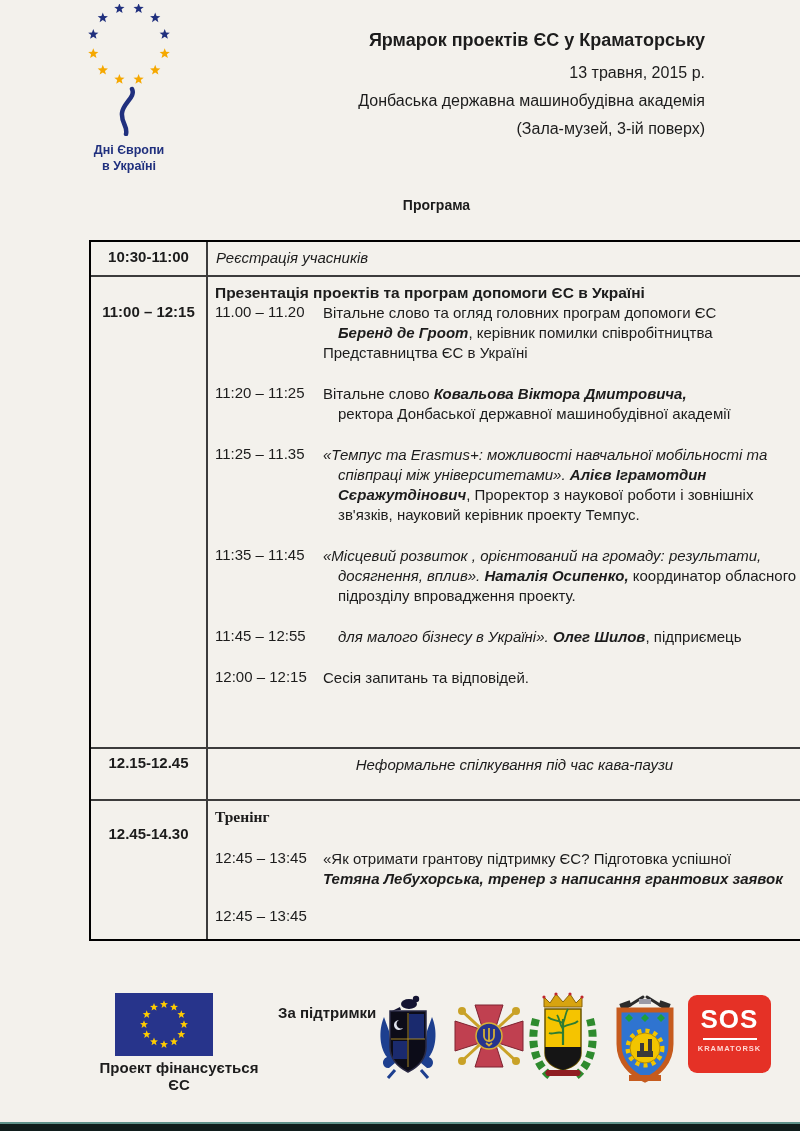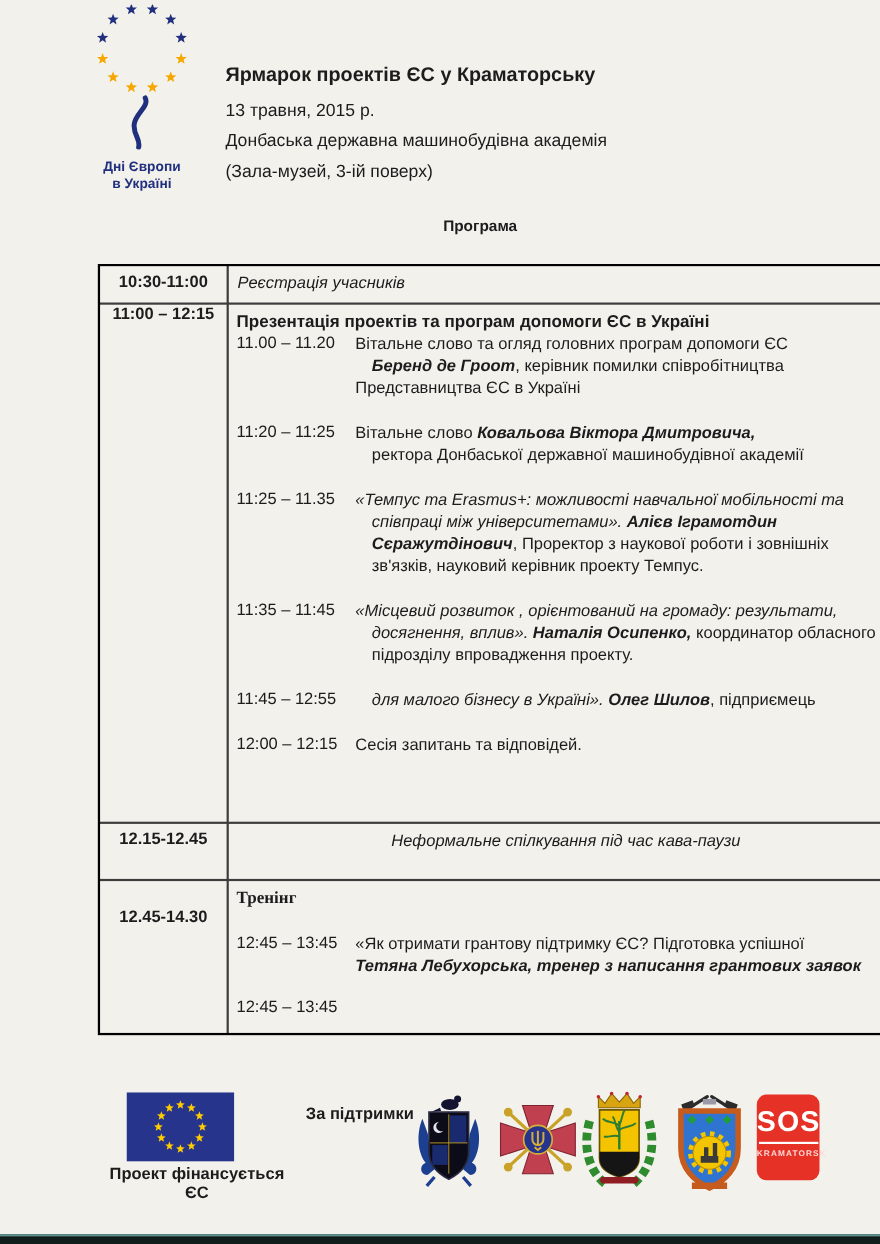--- a/index.html
+++ b/index.html
@@ -8,38 +8,38 @@
   .page {
     position: relative; width: 800px; height: 1131px;
     background: #f3f1ec; margin: 0 auto; overflow: hidden;
   }
 
   
   .eu-days-logo { position:absolute; left:76px; top:4px; width:106px; text-align:center; }
   .eu-days-logo .logo-text { margin-top:2px; color:#20307e; font-weight:700; font-size:12.5px; line-height:16px; }
 
   
-  .header-block { position:absolute; left:205px; top:56px; width:500px; text-align:left; }
+  .header-block { position:absolute; left:205px; top:28px; width:500px; text-align:right; }
   .header-block .h-title { font-size:18px; font-weight:700; line-height:24px; margin-bottom:7px; }
   .header-block .h-line  { font-size:16px; line-height:28px; }
 
   .program-heading { position:absolute; left:89px; top:197px; width:695px; text-align:center;
     font-size:14px; font-weight:700; }
 
   
   .ptable {
     position:absolute; left:89px; top:240px; width:734px;
     display:grid; grid-template-columns:115px 1fr;
     grid-template-rows:33px 470px 50px 138px;
     gap:2px; background:#3c3c3c; border:2px solid #000000;
   }
   .cell { background:#f3f1ec; overflow:hidden; }
   .time-cell { text-align:center; font-weight:700; font-size:15px; }
   .tc-r1 { padding-top:6px; }
-  .tc-r2 { }
+  .tc-r2 { padding-top:26px; }
   .tc-r3 { padding-top:5px; }
   .tc-r4 { padding-top:24px; }
   .body-cell { padding:6px 8px 0 7px; font-size:15px; }
   .row-heading { font-weight:700; font-size:15.5px; line-height:20px; }
   .centered-cell { text-align:center; font-style:italic; padding-top:7px; font-size:15px; }
   .r1-text { font-style:italic; padding-top:7px; padding-left:8px; font-size:15px; }
 
   .item { display:flex; margin-top:21px; }
   .item.first { margin-top:0; }
   .item-time { width:108px; flex:0 0 108px; font-size:15px; white-space:nowrap; }
@@ -54,21 +54,21 @@
   .eu-flag-caption { position:absolute; left:88px; top:1059px; width:182px; text-align:center;
     font-weight:700; font-size:15px; }
   .supported-by { position:absolute; left:278px; top:1004px; font-weight:700; font-size:15px; }
 
   .emblem { position:absolute; }
   .emblem-academy    { left:376px; top:993px; }
   .emblem-mod        { left:447px; top:999px; }
   .emblem-donetsk    { left:526px; top:989px; }
   .emblem-kramatorsk { left:607px; top:992px; }
 
-  .sos-logo { position:absolute; left:688px; top:995px; width:57px; height:78px;
+  .sos-logo { position:absolute; left:688px; top:995px; width:83px; height:78px;
     background:#e53126; border-radius:9px; text-align:center; }
   .sos-logo .sos-word { color:#ffffff; font-weight:700; font-size:26px; letter-spacing:1px;
     margin-top:11px; line-height:26px; }
   .sos-logo .sos-rule { width:54px; height:2px; background:#ffffff; margin:6px auto 4px auto; }
   .sos-logo .sos-city { color:#ffd9d6; font-weight:700; font-size:7.5px; letter-spacing:1px; }
 
   .scan-edge { position:absolute; left:0; bottom:0; width:800px; height:9px;
     background:#101d1b; border-top:2px solid #5f928a; }
 </style>
 </head>

